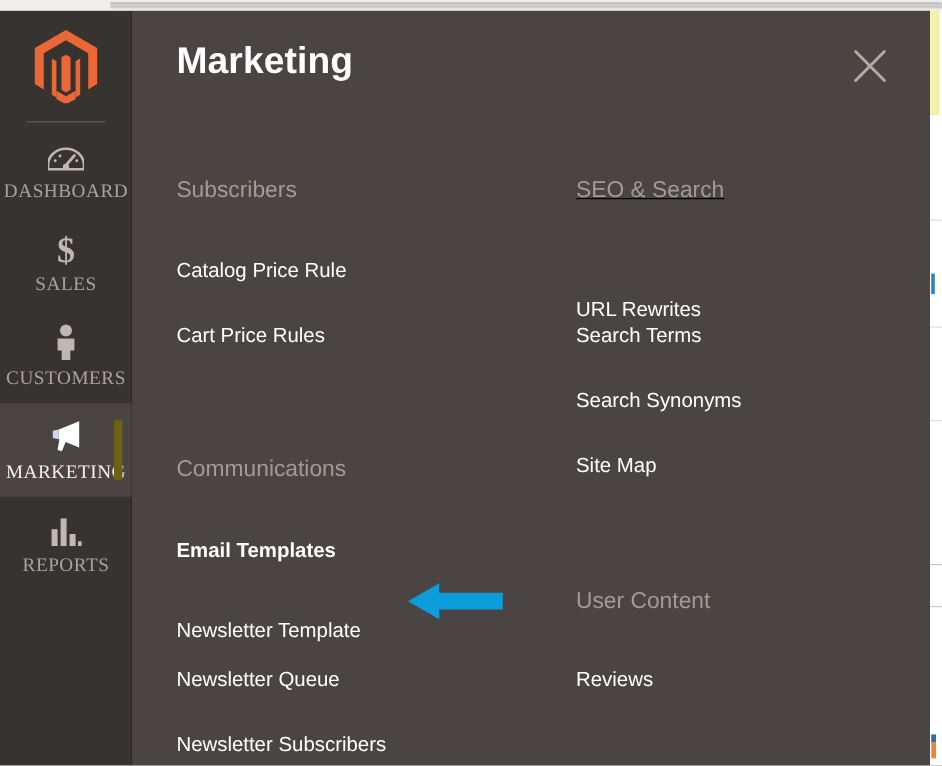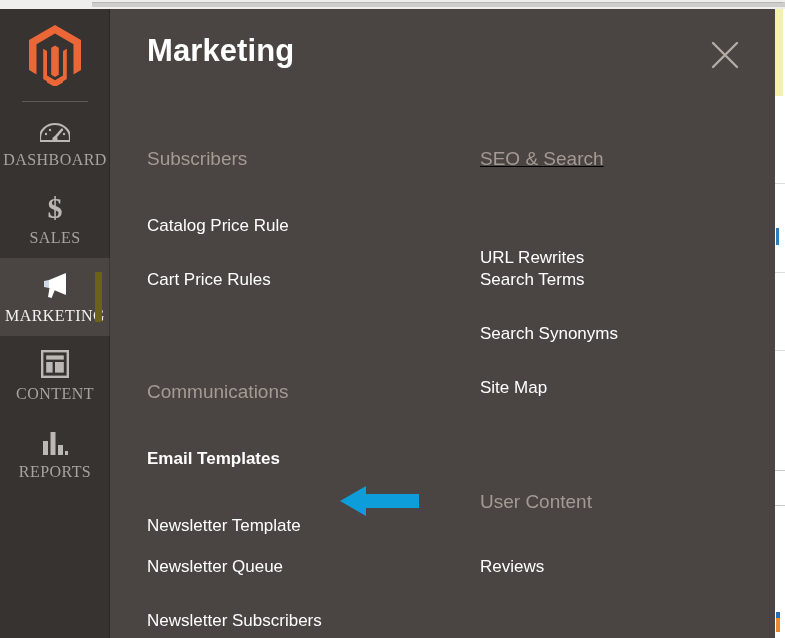--- a/index.html
+++ b/index.html
@@ -144,44 +144,42 @@
   <div class="nav-item">
     <span class="ico">
       <svg width="24" height="30" viewBox="0 0 24 30">
         <text x="12" y="26" text-anchor="middle" font-family="'Liberation Serif', serif" font-size="30" font-weight="bold" fill="#bdb8b4">$</text>
       </svg>
     </span>
     <span class="lbl">SALES</span>
   </div>
 
 
+  <div class="nav-item">
+    <span class="ico">
+      <svg width="22" height="30" viewBox="0 0 22 30">
+        <circle cx="11" cy="5.4" r="5" fill="#bdb8b4"></circle>
+        <path d="M4 12 L18 12 L18 22 L14.6 22 L14.6 30 L7.4 30 L7.4 22 L4 22 Z" fill="#bdb8b4"></path>
+      </svg>
+    </span>
+    <span class="lbl">CUSTOMERS</span>
+  </div>
 
   <div class="nav-item active">
     <span class="marker"></span>
     <span class="ico">
       <svg width="32" height="28" viewBox="0 0 32 28">
         <path d="M10 8 L27 1 L27 23 L10 16 Z" fill="#ffffff"></path>
         <path d="M5 9 L10 8 L10 16 L5 15 Z" fill="#cfd9e8"></path>
         <path d="M10.5 16 L16 17.6 L12.6 26 L9 25 Z" fill="#ffffff"></path>
       </svg>
     </span>
     <span class="lbl">MARKETING</span>
   </div>
 
-  <div class="nav-item">
-    <span class="ico">
-      <svg width="28" height="28" viewBox="0 0 28 28">
-        <rect x="1.2" y="1.2" width="25.6" height="25.6" fill="none" stroke="#bdb8b4" stroke-width="2.4"></rect>
-        <rect x="5.2" y="5.4" width="17.6" height="4.2" fill="#bdb8b4"></rect>
-        <rect x="5.2" y="12" width="6.4" height="10.6" fill="#bdb8b4"></rect>
-        <rect x="14" y="12" width="8.8" height="10.6" fill="#bdb8b4"></rect>
-      </svg>
-    </span>
-    <span class="lbl">CONTENT</span>
-  </div>
 
   <div class="nav-item">
     <span class="ico">
       <svg width="28" height="26" viewBox="0 0 28 26">
         <rect x="2" y="11" width="5" height="14" fill="#bdb8b4"></rect>
         <rect x="9.5" y="2" width="5" height="23" fill="#bdb8b4"></rect>
         <rect x="17" y="15" width="5" height="10" fill="#bdb8b4"></rect>
         <rect x="24" y="21" width="3" height="4" fill="#bdb8b4"></rect>
       </svg>
     </span>

